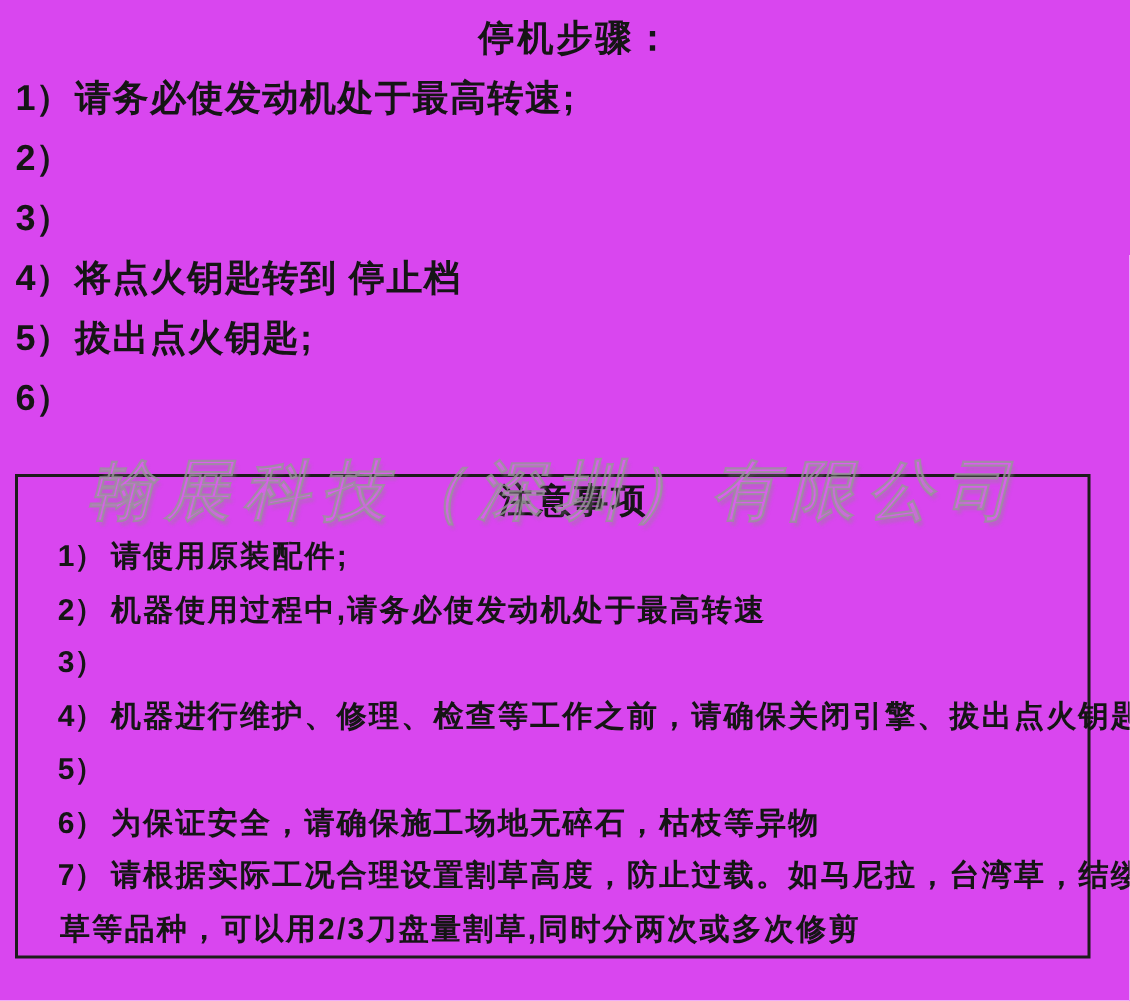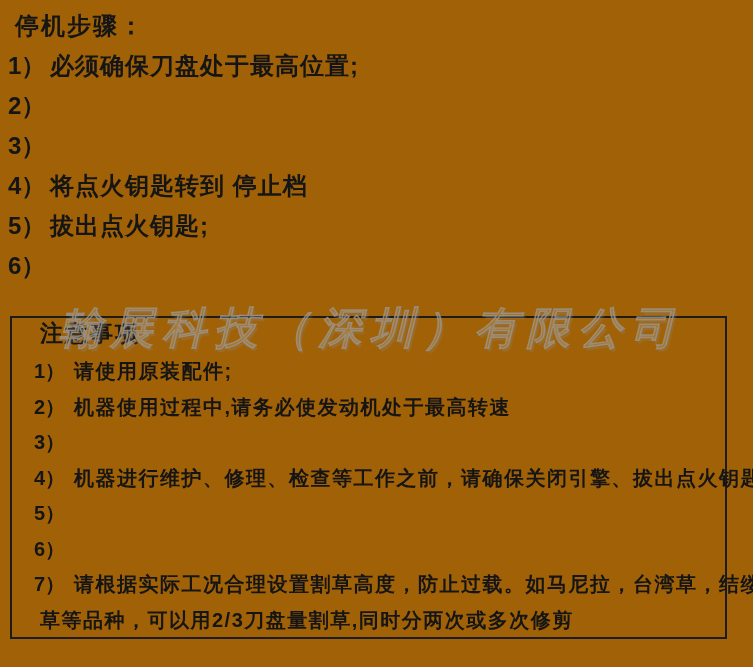--- a/index.html
+++ b/index.html
@@ -5,23 +5,24 @@
   * { margin: 0; padding: 0; box-sizing: border-box; }
   html, body { background: #ffffff; }
   body {
     width: 753px; height: 667px;
     font-family: "Liberation Sans", "DejaVu Sans", sans-serif;
     overflow: hidden;
   }
   .page {
     position: relative;
     width: 753px; height: 667px;
-    background: #a16207;
+    background: #d946ef;
     color: #151515;
     font-weight: 700;
+    text-align: center;
   }
   
   .top-section { padding-top: 6px; }
   .top-title {
     margin-left: 15px;
     font-size: 24px;
     line-height: 40px;
     letter-spacing: 2px;
   }
   .top-list { margin-left: 8px; }
@@ -81,21 +82,21 @@
 </head>
 <body>
 
 <div class="page">
 
   <div class="top-section">
     <div class="top-title">停机步骤：</div>
     <div class="top-list">
       <div class="row">
         <span class="num">1）</span>
-        <span class="txt">必须确保刀盘处于最高位置;</span>
+        <span class="txt">请务必使发动机处于最高转速;</span>
       </div>
       <div class="row">
         <span class="num">2）</span>
       </div>
       <div class="row">
         <span class="num">3）</span>
       </div>
       <div class="row">
         <span class="num">4）</span>
         <span class="txt">将点火钥匙转到 停止档</span>
@@ -126,20 +127,21 @@
       </div>
       <div class="row">
         <span class="num">4）</span>
         <span class="txt">机器进行维护、修理、检查等工作之前，请确保关闭引擎、拔出点火钥匙</span>
       </div>
       <div class="row">
         <span class="num">5）</span>
       </div>
       <div class="row">
         <span class="num">6）</span>
+        <span class="txt">为保证安全，请确保施工场地无碎石，枯枝等异物</span>
       </div>
       <div class="row">
         <span class="num">7）</span>
         <span class="txt">请根据实际工况合理设置割草高度，防止过载。如马尼拉，台湾草，结缕</span>
       </div>
       <div class="row cont">
         <span class="txt">草等品种，可以用2/3刀盘量割草,同时分两次或多次修剪</span>
       </div>
     </div>
   </div>

